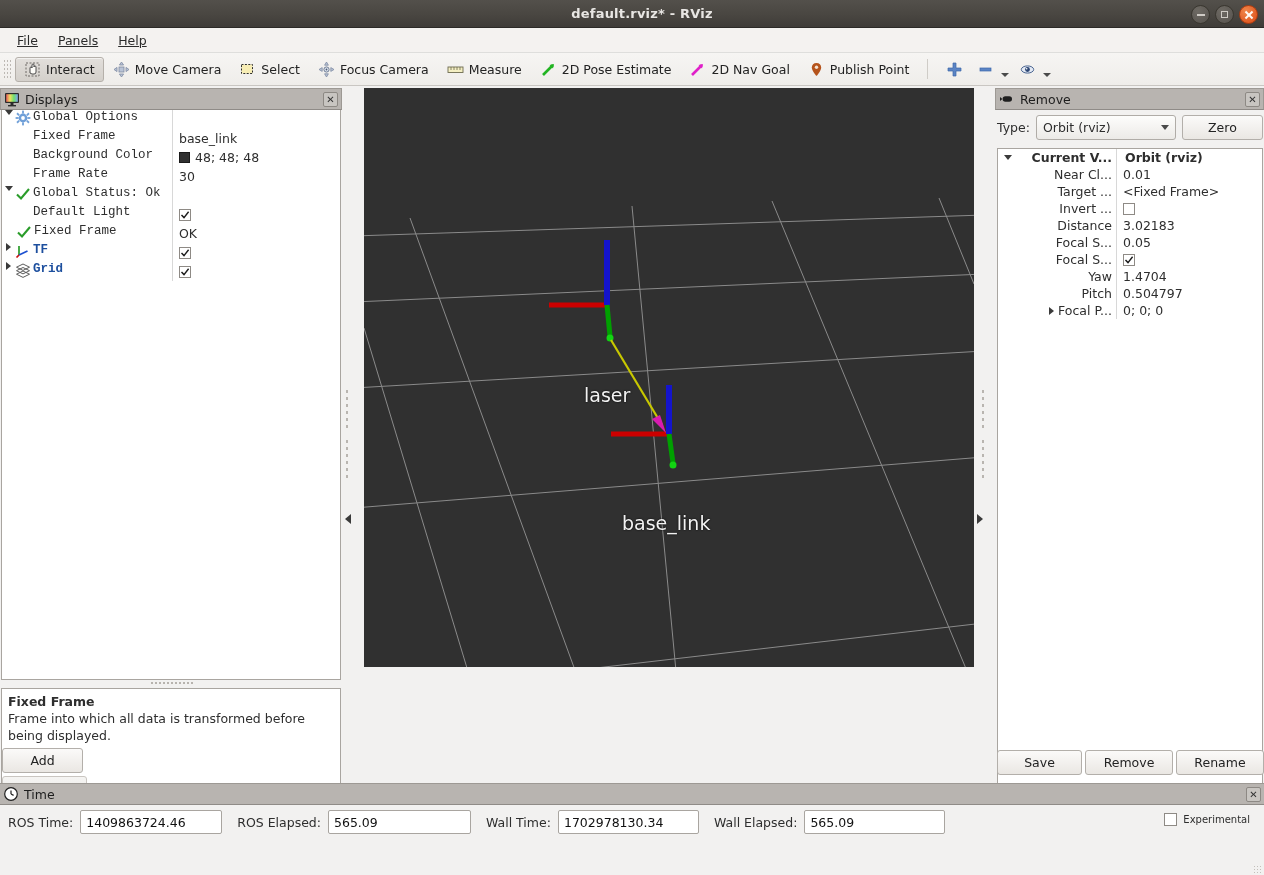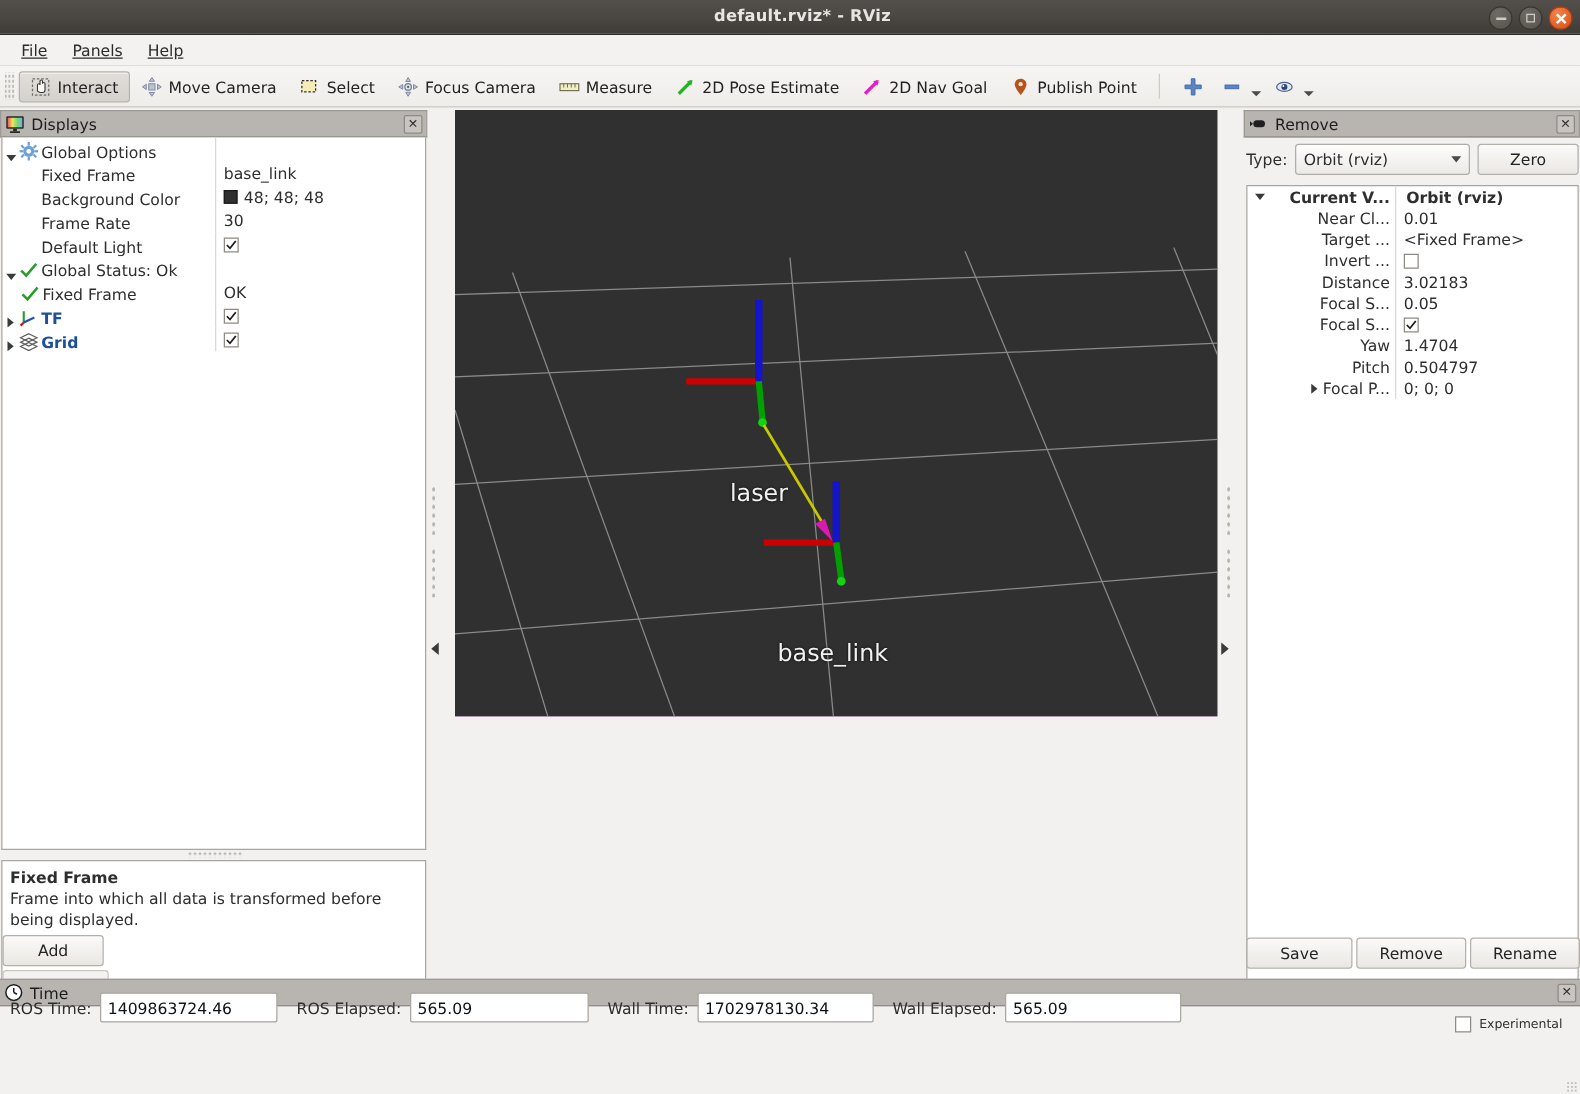--- a/index.html
+++ b/index.html
@@ -89,21 +89,21 @@
     display: flex; align-items: center; justify-content: center; font-size: 10px; color: #333; border-radius: 2px;
   }
 
   
   #displays { position: absolute; left: 0; top: 88px; width: 342px; height: 689px; background: #f2f1f0; }
   #displays .tree {
     position: absolute; left: 1px; top: 22px; width: 340px; height: 570px;
     background: #ffffff; border: 1px solid #a9a5a0; border-top: none; overflow: hidden;
   }
   .trow { display: flex; height: 19px; align-items: center; font-size: 12.5px; }
-  .tcol1 { width: 170px; display: flex; align-items: flex-end; height: 19px; overflow: hidden; white-space: nowrap; }
+  .tcol1 { width: 170px; display: flex; align-items: flex-start; height: 19px; overflow: hidden; white-space: nowrap; font-family: Liberation Mono, monospace; }
   .tcol2 { flex: 1; display: flex; align-items: center; height: 19px; border-left: 1px solid #d8d8d8; padding-left: 6px; overflow: hidden; white-space: nowrap; }
   .twist { width: 13px; display: flex; align-items: center; justify-content: center; flex: none; }
   .tri-d { width: 0; height: 0; border-left: 4.5px solid transparent; border-right: 4.5px solid transparent; border-top: 5px solid #3a3a3a; }
   .tri-r { width: 0; height: 0; border-top: 4.5px solid transparent; border-bottom: 4.5px solid transparent; border-left: 5px solid #3a3a3a; }
   .ico { width: 16px; height: 16px; flex: none; display: inline-block; position: relative; }
   .lbl { padding-left: 2px; }
   .lbl.blue { color: #1d4f9e; font-weight: bold; }
   .lbl.bold { font-weight: bold; }
   .chk { width: 12px; height: 12px; border: 1px solid #8e8a85; background: #fff; display: inline-flex; align-items: center; justify-content: center; }
   .chk svg { display: block; }
@@ -124,22 +124,22 @@
   }
   .btn.disabled { color: #a6a29d; background: linear-gradient(to bottom,#f5f4f2,#ecebe8); border-color: #c9c5c0; }
 
   
   .handle { position: absolute; width: 13px; background: #f2f1f0; display: flex; align-items: center; justify-content: center; }
   .hdots { position: absolute; width: 3px; height: 40px;
     background-image: radial-gradient(#b9b5b0 1px, transparent 1px); background-size: 4px 7px; }
 
   
   #viewport {
-    position: absolute; left: 364px; top: 88px; width: 610px; height: 485px;
-    background: #a21caf; overflow: hidden;
+    position: absolute; left: 364px; top: 88px; width: 610px; height: 579px;
+    background: #4c1d95; overflow: hidden;
   }
   #viewport svg { display: block; }
   .vplabel { position: absolute; color: #f2f2f2; font-size: 19px; text-shadow: 0 0 2px #000; white-space: nowrap; }
 
   
   #views { position: absolute; left: 995px; top: 88px; width: 269px; height: 689px; background: #f2f1f0; }
   .typerow { position: absolute; left: 2px; top: 26px; height: 27px; display: flex; align-items: center; gap: 6px; }
   .combo {
     width: 140px; height: 25px; border: 1px solid #b0aca7; border-radius: 3px;
     background: linear-gradient(to bottom,#fdfdfc,#eceae7);
@@ -151,21 +151,21 @@
     background: #fff; border: 1px solid #a9a5a0; overflow: hidden;
   }
   .vrow { display: flex; height: 17px; align-items: center; font-size: 12.5px; }
   .vcol1 { width: 118px; display: flex; align-items: center; justify-content: flex-end; height: 17px; white-space: nowrap; overflow: hidden; padding-right: 4px; }
   .vcol2 { flex: 1; border-left: 1px solid #d8d8d8; padding-left: 6px; height: 17px; display: flex; align-items: center; white-space: nowrap; }
   .vbtns { position: absolute; left: 2px; top: 662px; width: 290px; display: flex; gap: 3px; }
 
   
   #time { position: absolute; left: 0; top: 783px; width: 1264px; height: 92px; background: #f2f1f0; border-radius: 23px; }
   #time .panel-head { border-left: none; border-right: none; }
-  .timerow { position: absolute; left: 0; top: 8px; width: 1264px; height: 30px; display: flex; align-items: center; padding-left: 8px; gap: 7px; }
+  .timerow { position: absolute; left: 0; top: 24px; width: 1264px; height: 30px; display: flex; align-items: center; padding-left: 8px; gap: 7px; }
   .tfield { display: flex; align-items: center; gap: 7px; font-size: 12.5px; }
   .tinput {
     height: 24px; border: 1px solid #a9a5a0; background: #fff; border-radius: 2px;
     display: flex; align-items: center; padding: 0 5px; font-size: 12.5px; color: #111;
   }
   .expr { position: absolute; right: 14px; top: 30px; display: flex; align-items: center; gap: 6px; font-size: 10px; }
   .grip3 { position: absolute; right: 2px; bottom: 1px; width: 9px; height: 9px;
     background-image: radial-gradient(#c3bfba 1px, transparent 1px); background-size: 3px 3px; }
 </style>
 </head>
@@ -403,43 +403,43 @@
             <span style="width:29px;flex:none"></span>
           <span class="lbl">Frame Rate</span>
           </div>
         <div class="tcol2">
             <span>30</span>
           </div>
       </div>
 
       <div class="trow">
         <div class="tcol1">
-            <span style="width:29px;flex:none"></span>
-          <span class="lbl">Default Light</span>
-          </div>
-        <div class="tcol2">
-            <span class="chk">
-              <svg width="10" height="10" viewBox="0 0 10 10">
-                <path d="M1.5 5 L4 7.6 L8.6 1.8" fill="none" stroke="#1b1b1b" stroke-width="1.4"></path>
-              </svg>
-            </span>
-          </div>
-      </div>
-
-      <div class="trow">
-        <div class="tcol1">
           <span class="twist">
               <span class="tri-d"></span>
             </span>
           <span class="ico"><svg width="16" height="16" viewBox="0 0 16 16">
                 <path d="M2 8.5 L6 12.5 L14 3" fill="none" stroke="#2a9c2a" stroke-width="2.1"></path>
               </svg></span>
           <span class="lbl">Global Status: Ok</span>
         </div>
         <div class="tcol2"></div>
+      </div>
+
+      <div class="trow">
+        <div class="tcol1">
+            <span style="width:29px;flex:none"></span>
+          <span class="lbl">Default Light</span>
+          </div>
+        <div class="tcol2">
+            <span class="chk">
+              <svg width="10" height="10" viewBox="0 0 10 10">
+                <path d="M1.5 5 L4 7.6 L8.6 1.8" fill="none" stroke="#1b1b1b" stroke-width="1.4"></path>
+              </svg>
+            </span>
+          </div>
       </div>
 
       <div class="trow">
         <div class="tcol1">
             <span style="width:14px;flex:none"></span>
           <span class="ico"><svg width="16" height="16" viewBox="0 0 16 16">
                 <path d="M2 8.5 L6 12.5 L14 3" fill="none" stroke="#2a9c2a" stroke-width="2.1"></path>
               </svg></span>
           <span class="lbl">Fixed Frame</span>
           </div>

